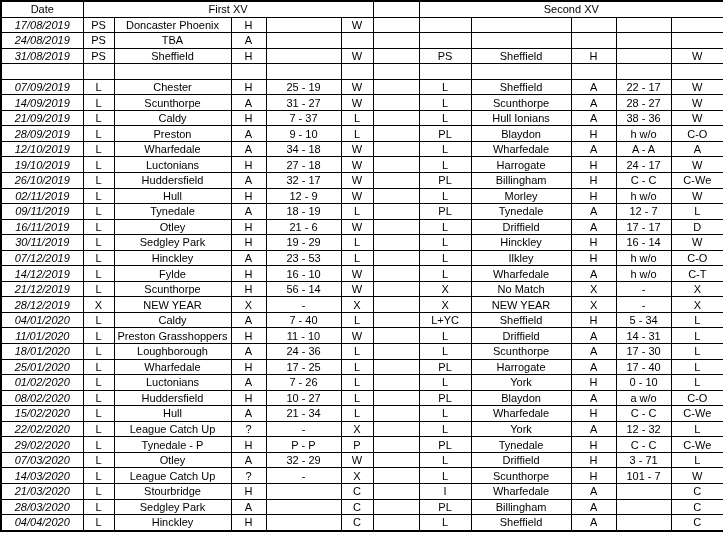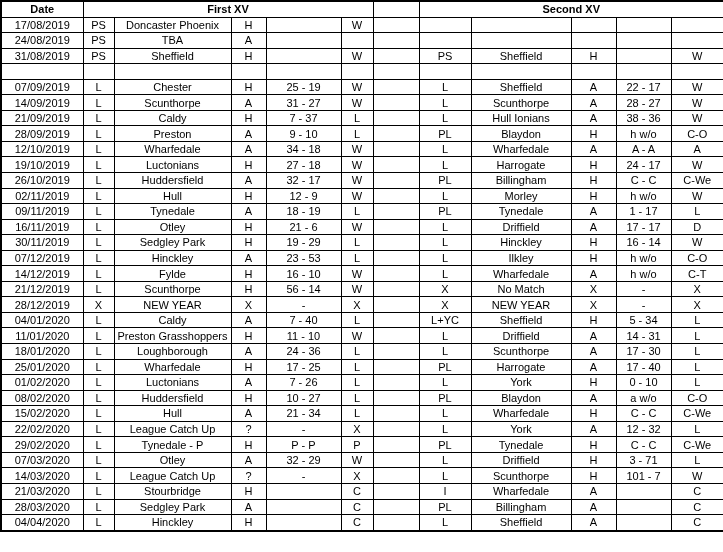--- a/index.html
+++ b/index.html
@@ -43,22 +43,22 @@
   col.c-res1    { width: 32px; }
   col.c-gap     { width: 46px; }
   col.c-comp2   { width: 52px; }
   col.c-opp2    { width: 100px; }
   col.c-ha2     { width: 45px; }
   col.c-score2  { width: 55px; }
   col.c-res2    { width: 53px; }
 
   td.opp { text-align: left; padding-left: 4px; }
   td.hdr { font-size: 13px; height: 17px; }
-  tr.hdr-row td { border-bottom: 2px solid #000; font-weight: bold; }
-  .date-cell { font-size: 11px; }
+  tr.hdr-row td { border-bottom: 2px solid #000; }
+  .date-cell { font-size: 11px; font-style: italic; }
 </style>
 </head>
 <body>
 
 <table id="fixture-table">
   <colgroup>
     <col class="c-date">
       <col class="c-comp1">
       <col class="c-opp1">
       <col class="c-ha1">
@@ -250,21 +250,21 @@
         <td class="date-cell">09/11/2019</td>
         <td>L</td>
         <td class="opp">Tynedale</td>
         <td>A</td>
         <td>18 - 19</td>
         <td>L</td>
         <td></td>
         <td>PL</td>
         <td class="opp">Tynedale</td>
         <td>A</td>
-        <td>1 - 17</td>
+        <td>12 - 7</td>
         <td>L</td>
       </tr>
       <tr>
         <td class="date-cell">16/11/2019</td>
         <td>L</td>
         <td class="opp">Otley</td>
         <td>H</td>
         <td>21 - 6</td>
         <td>W</td>
         <td></td>

